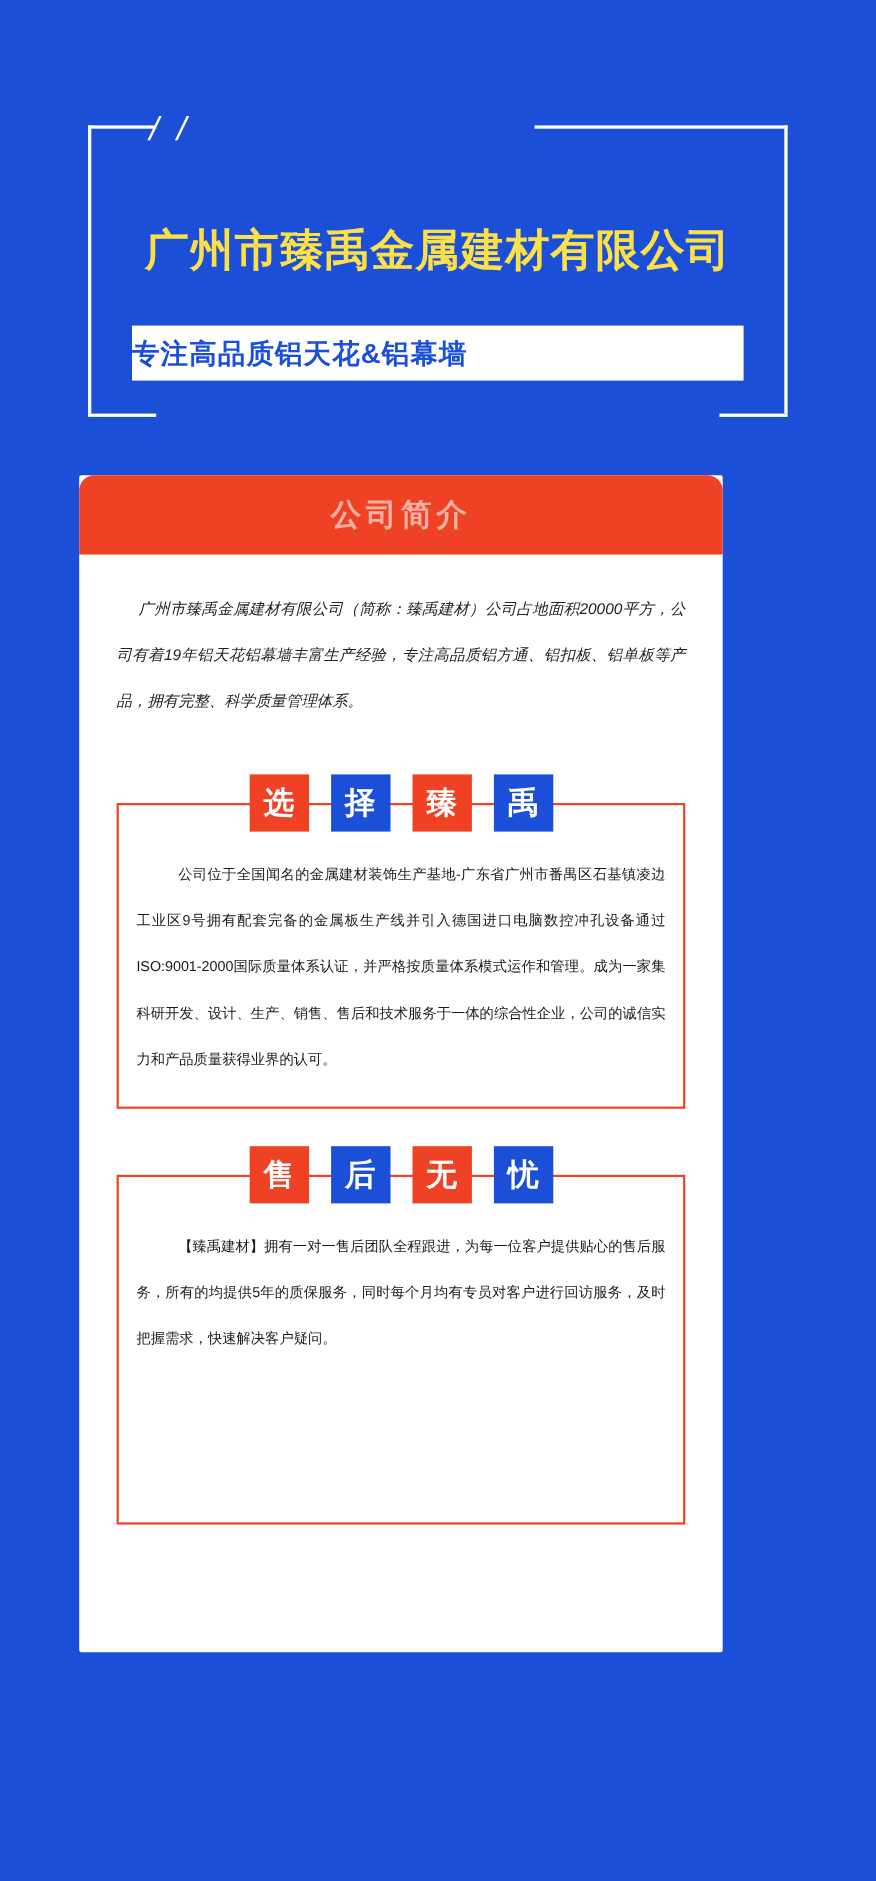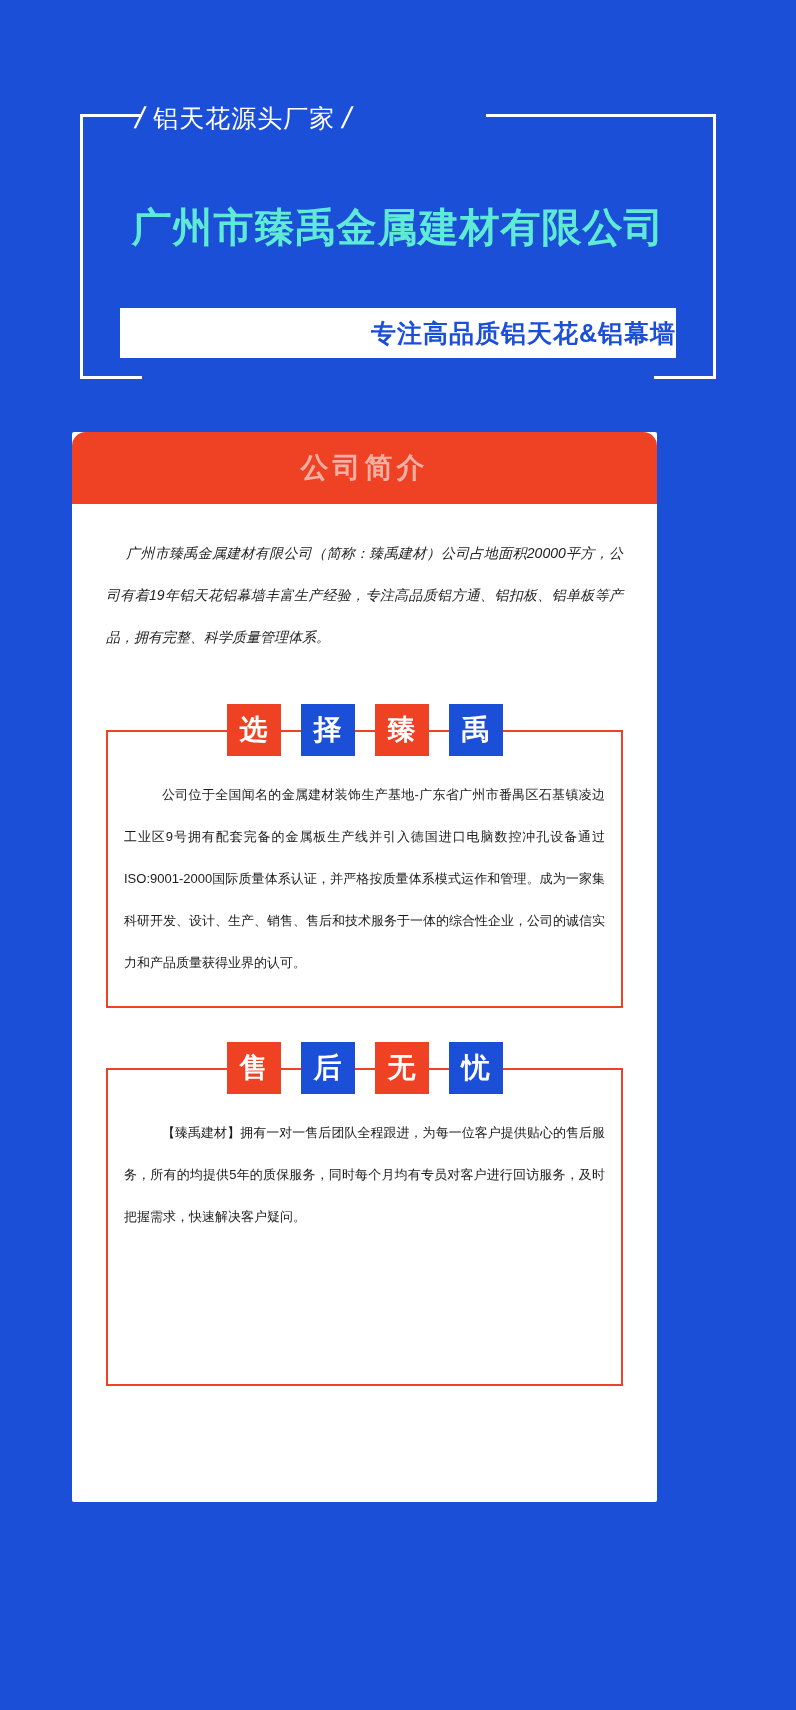--- a/index.html
+++ b/index.html
@@ -101,35 +101,35 @@
   }
 
   .company-name {
     position: absolute;
     left: 0;
     right: 0;
     top: 100px;
     text-align: center;
     font-size: 40px;
     font-weight: bold;
-    color: #5eead4;
+    color: #fde047;
     letter-spacing: 1px;
     white-space: nowrap;
   }
 
   .subtitle-band {
     position: absolute;
     left: 40px;
-    top: 208px;
+    top: 196px;
     width: 556px;
     height: 50px;
     background: #ffffff;
     display: flex;
     align-items: center;
-    justify-content: flex-end;
+    justify-content: flex-start;
   }
   .subtitle-band span {
     font-size: 25px;
     font-weight: bold;
     color: #1b4fd8;
     letter-spacing: 1px;
   }
 
   
   .card {
@@ -222,21 +222,20 @@
   <div class="header">
     <div class="bracket-left"></div>
     <div class="bracket-right"></div>
     <div class="bracket-top-left"></div>
     <div class="bracket-top-right"></div>
     <div class="bracket-bot-left"></div>
     <div class="bracket-bot-right"></div>
 
     <div class="kicker">
       <span class="slash">/</span>
-      <span>铝天花源头厂家</span>
       <span class="slash">/</span>
     </div>
 
     <div class="company-name">广州市臻禹金属建材有限公司</div>
 
     <div class="subtitle-band">
       <span>专注高品质铝天花&amp;铝幕墙</span>
     </div>
   </div>
 

